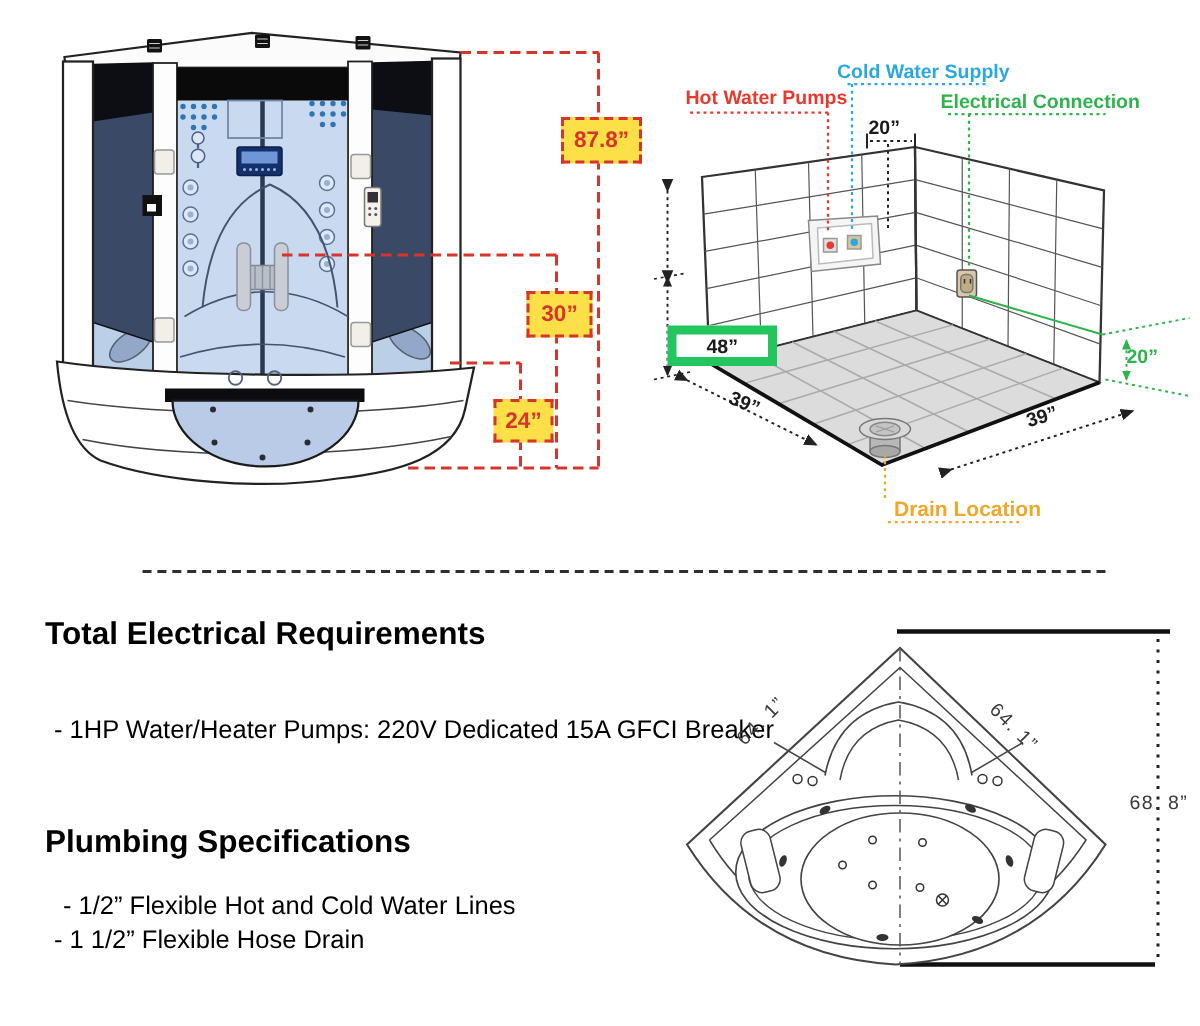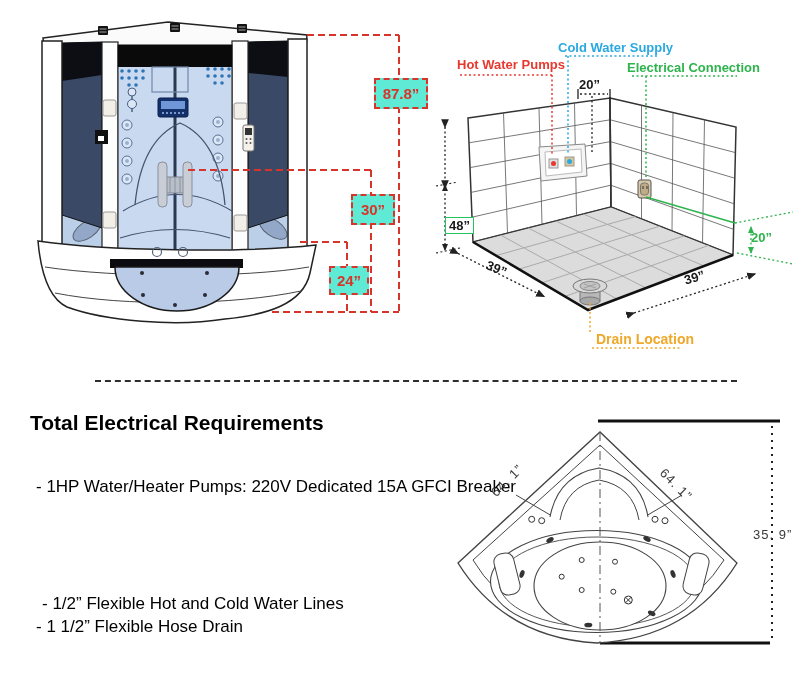--- a/index.html
+++ b/index.html
@@ -2,26 +2,26 @@
 <html><head>
 <meta charset="utf-8">
 <style>
   html,body{margin:0;padding:0;background:#fff;}
   #page{position:relative;width:800px;height:684px;background:#fff;overflow:hidden;
         font-family:"Liberation Sans", sans-serif;color:#000;}
   .abs{position:absolute;}
   svg{display:block;}
   
   .dimbox{position:absolute;display:flex;align-items:center;justify-content:center;
-          border:2px dashed #d7352b;background:#5eead4;color:#d7352b;font-weight:bold;
+          border:2px dashed #d7352b;background:#fde047;color:#d7352b;font-weight:bold;
           font-size:15px;}
   
   .lead{position:absolute;font-size:13px;font-weight:bold;white-space:nowrap;}
   .dim-sm{position:absolute;font-size:13px;font-weight:bold;color:#1a1a1a;white-space:nowrap;}
-  .boxed{background:#fff;border:1px solid #22c55e;padding:0 3px;}
+  .boxed{background:#fff;border:6px solid #22c55e;padding:0 20px;}
   
   .sep{position:absolute;border-top:2px dashed #2e2e2e;}
   
   .sec-title{position:absolute;font-size:21px;font-weight:bold;white-space:nowrap;}
   .sec-item{position:absolute;font-size:17px;line-height:23px;white-space:nowrap;}
   
   .tub-dim{position:absolute;font-size:13px;color:#3a3a3a;letter-spacing:1px;white-space:nowrap;}
 </style>
 </head>
 <body>
@@ -278,20 +278,21 @@
   <div class="dim-sm boxed" style="left:445px;top:217px;">48”</div>
   <div class="dim-sm" style="left:486px;top:261px;transform:rotate(23deg);">39”</div>
   <div class="dim-sm" style="left:684px;top:270px;transform:rotate(-17deg);">39”</div>
   <div class="dim-sm" style="left:751px;top:230px;color:#2eb34d;">20”</div>
 
   <div class="sep" style="left:95px;top:380px;width:642px;"></div>
 
   <div class="sec-title" style="left:30px;top:411px;">Total Electrical Requirements</div>
   <div class="sec-item" style="left:36px;top:475px;">- 1HP Water/Heater Pumps: 220V Dedicated 15A GFCI Breaker</div>
 
+  <div class="sec-title" style="left:30px;top:550px;">Plumbing Specifications</div>
   <div class="sec-item" style="left:42px;top:592px;text-align:center;">- 1/2” Flexible Hot and Cold Water Lines</div>
   <div class="sec-item" style="left:36px;top:615px;">- 1 1/2” Flexible Hose Drain</div>
 
   <svg class="abs" style="left:440px;top:410px;" width="360" height="265" viewBox="0 0 360 265">
 
     <path d="M158,11 H340" stroke="#111" stroke-width="3"></path>
     <path d="M160,233 H330" stroke="#111" stroke-width="3"></path>
     <path d="M332,16 V228" stroke="#222" stroke-width="2" stroke-dasharray="2,5" fill="none"></path>
 
     <path d="M18,153 L160,22 L297,153 Q250,228 157,233 Q65,228 18,153 Z" fill="#fff" stroke="#444" stroke-width="1.4"></path>
@@ -329,15 +330,15 @@
       <ellipse cx="233" cy="164" rx="4" ry="2.3" transform="rotate(70 233 164)"></ellipse>
       <ellipse cx="148.3" cy="215" rx="4" ry="2.3"></ellipse>
       <ellipse cx="211.7" cy="203.3" rx="4" ry="2.3" transform="rotate(25 211.7 203.3)"></ellipse>
     </g>
 
     <path d="M160,22 V233" stroke="#555" stroke-width="1" stroke-dasharray="9,4,2,4" fill="none"></path>
   </svg>
 
   <div class="tub-dim" style="left:485px;top:473px;width:44px;text-align:center;transform:rotate(-45deg);">64. 1”</div>
   <div class="tub-dim" style="left:654px;top:477px;width:44px;text-align:center;transform:rotate(45deg);">64. 1”</div>
-  <div class="tub-dim" style="left:753px;top:527px;">35. 9”</div>
+  <div class="tub-dim" style="left:753px;top:527px;">68. 8”</div>
 
 </div>
 
 </body></html>

